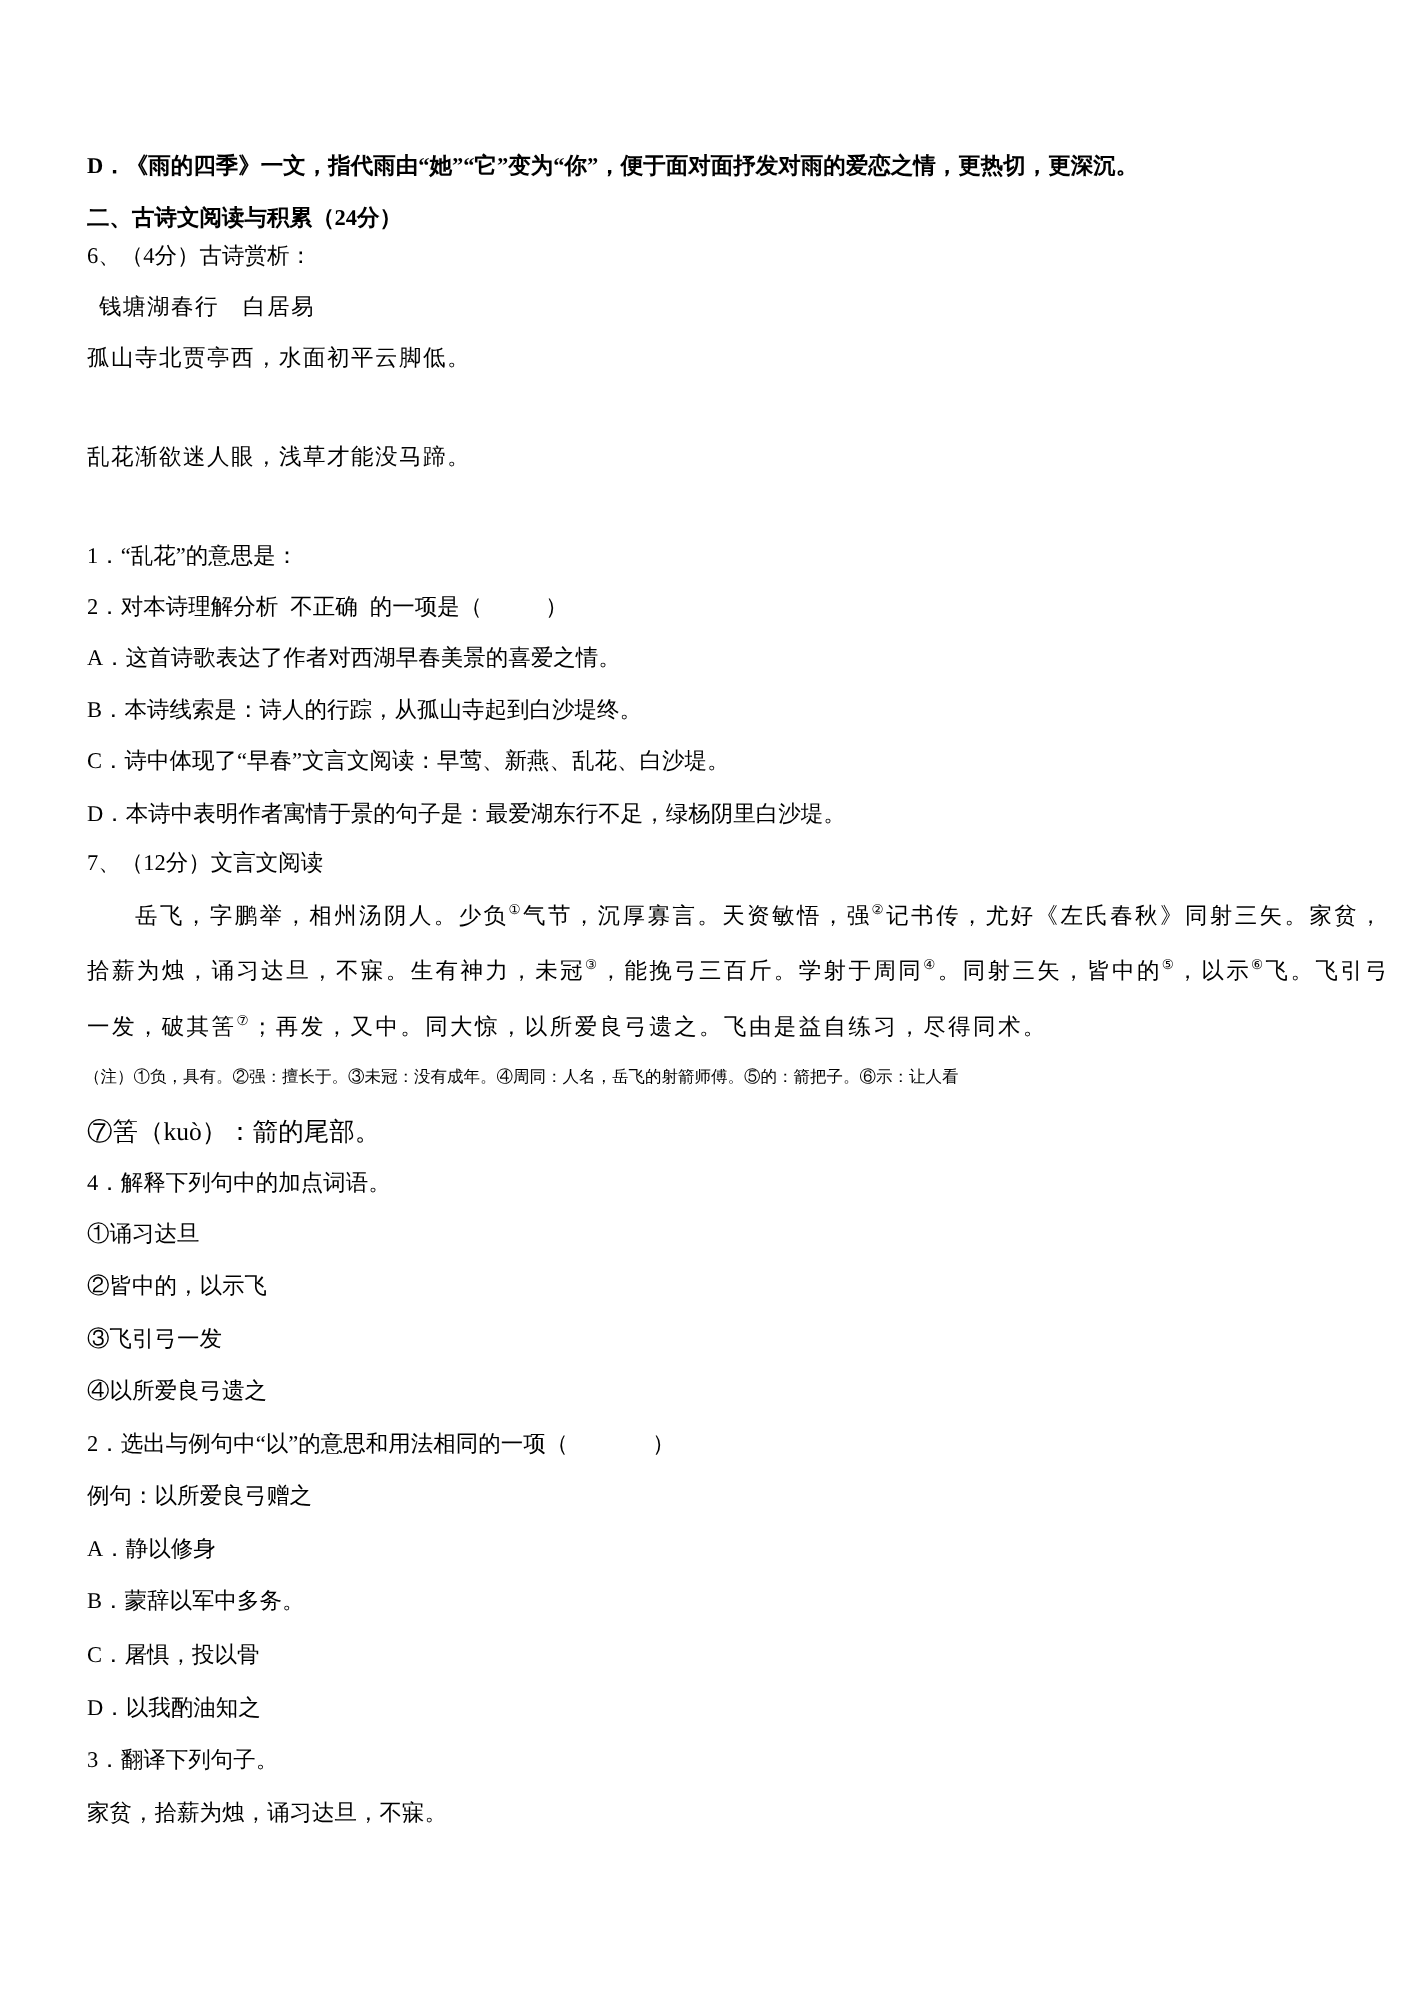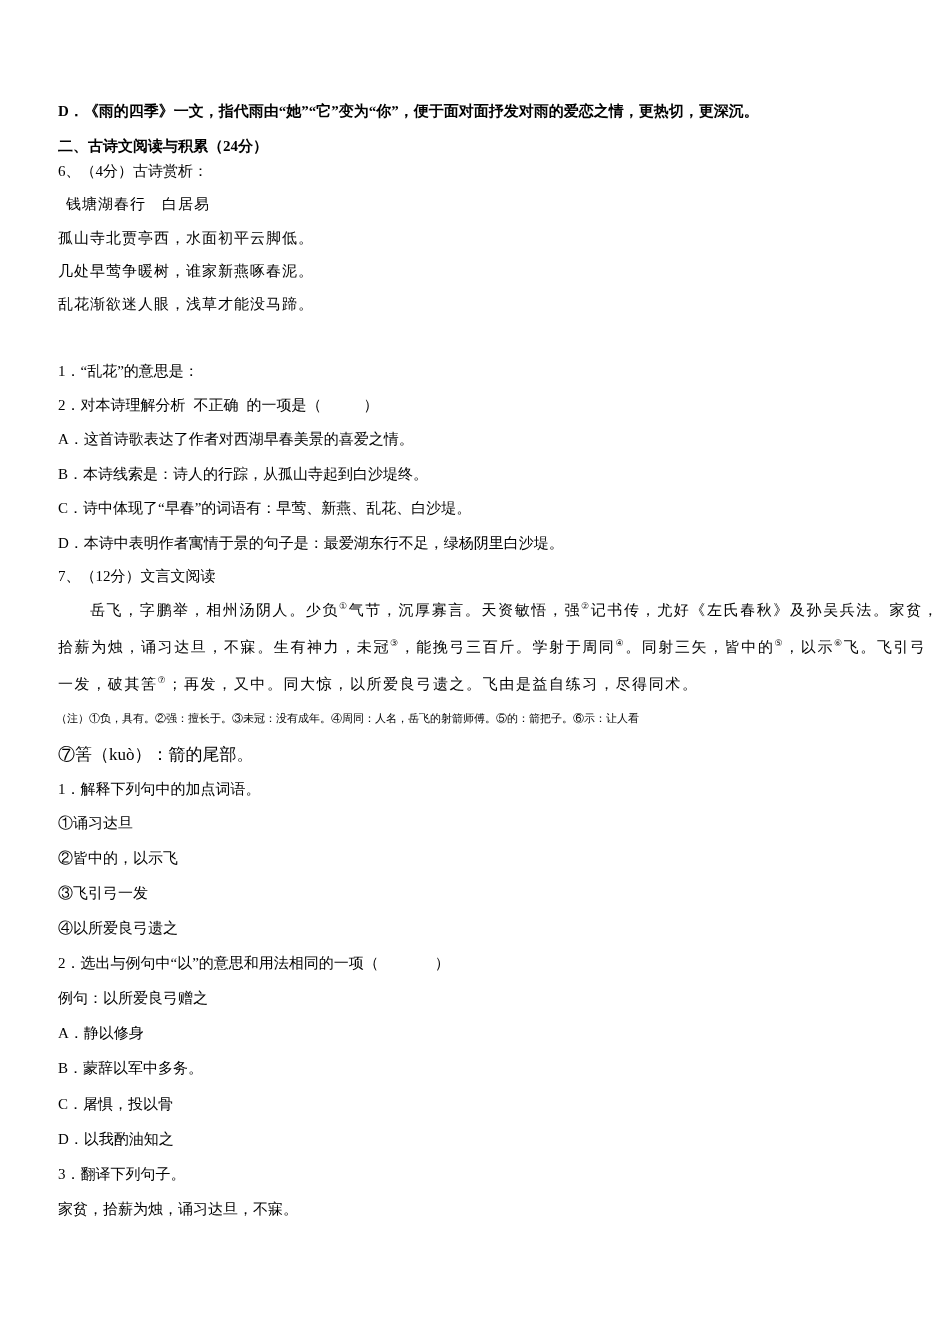--- a/index.html
+++ b/index.html
@@ -34,50 +34,49 @@
 <div class="page">
 
   <div class="line bold" style="top:101px;">D．《雨的四季》一文，指代雨由“她”“它”变为“你”，便于面对面抒发对雨的爱恋之情，更热切，更深沉。</div>
 
   <div class="line bold" style="top:136px;">二、古诗文阅读与积累（24分）</div>
 
   <div class="line song" style="top:161px;">6、（4分）古诗赏析：</div>
 
   <div class="line kai" style="top:194px; left:54px;">钱塘湖春行　白居易</div>
   <div class="line kai" style="top:228px;">孤山寺北贾亭西，水面初平云脚低。</div>
-  <div class="line kai" style="top:261px;">几处早莺争暖树，谁家新燕啄春泥。</div>
   <div class="line kai" style="top:294px;">乱花渐欲迷人眼，浅草才能没马蹄。</div>
 
   <div class="line song" style="top:361px;">1．“乱花”的意思是：</div>
 
   <div class="line song" style="top:395px;">
     <span>2．对本诗理解分析</span><span class="gap"></span><span>不正确</span><span class="gap"></span><span>的一项是（</span><span class="blank"></span><span>）</span>
   </div>
 
   <div class="line song" style="top:429px;">A．这首诗歌表达了作者对西湖早春美景的喜爱之情。</div>
   <div class="line song" style="top:464px;">B．本诗线索是：诗人的行踪，从孤山寺起到白沙堤终。</div>
-  <div class="line song" style="top:498px;">C．诗中体现了“早春”的词语有：早莺、新燕、乱花、白沙堤。</div>
+  <div class="line song" style="top:498px;">C．诗中体现了“早春”文言文阅读：早莺、新燕、乱花、白沙堤。</div>
   <div class="line song" style="top:533px;">D．本诗中表明作者寓情于景的句子是：最爱湖东行不足，绿杨阴里白沙堤。</div>
 
   <div class="line song" style="top:566px;text-align:center;">7、（12分）文言文阅读</div>
 
   <div class="line kai indent" style="top:600px; letter-spacing:1.6px;">
-    <span>岳飞，字鹏举，相州汤阴人。少负</span><sup>①</sup><span>气节，沉厚寡言。天资敏悟，强</span><sup>②</sup><span>记书传，尤好《左氏春秋》及孙吴兵法。家贫，</span>
+    <span>岳飞，字鹏举，相州汤阴人。少负</span><sup>①</sup><span>气节，沉厚寡言。天资敏悟，强</span><sup>②</sup><span>记书传，尤好《左氏春秋》同射三矢。家贫，</span>
   </div>
   <div class="line kai" style="top:637px; letter-spacing:1.6px;">
     <span>拾薪为烛，诵习达旦，不寐。生有神力，未冠</span><sup>③</sup><span>，能挽弓三百斤。学射于周同</span><sup>④</sup><span>。同射三矢，皆中的</span><sup>⑤</sup><span>，以示</span><sup>⑥</sup><span>飞。飞引弓</span>
   </div>
   <div class="line kai" style="top:674px; letter-spacing:1.6px;">
     <span>一发，破其筈</span><sup>⑦</sup><span>；再发，又中。同大惊，以所爱良弓遗之。飞由是益自练习，尽得同术。</span>
   </div>
 
   <div class="line song" style="top:708px; left:44px; font-size:11px;">（注）①负，具有。②强：擅长于。③未冠：没有成年。④周同：人名，岳飞的射箭师傅。⑤的：箭把子。⑥示：让人看</div>
   <div class="line song" style="top:745px; font-size:17px;">⑦筈（kuò）：箭的尾部。</div>
 
-  <div class="line song" style="top:779px;">1．解释下列句中的加点词语。</div>
+  <div class="line song" style="top:779px;">4．解释下列句中的加点词语。</div>
   <div class="line song" style="top:813px;">①诵习达旦</div>
   <div class="line song" style="top:848px;">②皆中的，以示飞</div>
   <div class="line song" style="top:883px;">③飞引弓一发</div>
   <div class="line song" style="top:918px;">④以所爱良弓遗之</div>
 
   <div class="line song" style="top:953px;">
     <span>2．选出与例句中“以”的意思和用法相同的一项（</span><span class="blank2"></span><span>）</span>
   </div>
   <div class="line song" style="top:988px;">例句：以所爱良弓赠之</div>
   <div class="line song" style="top:1023px;">A．静以修身</div>

